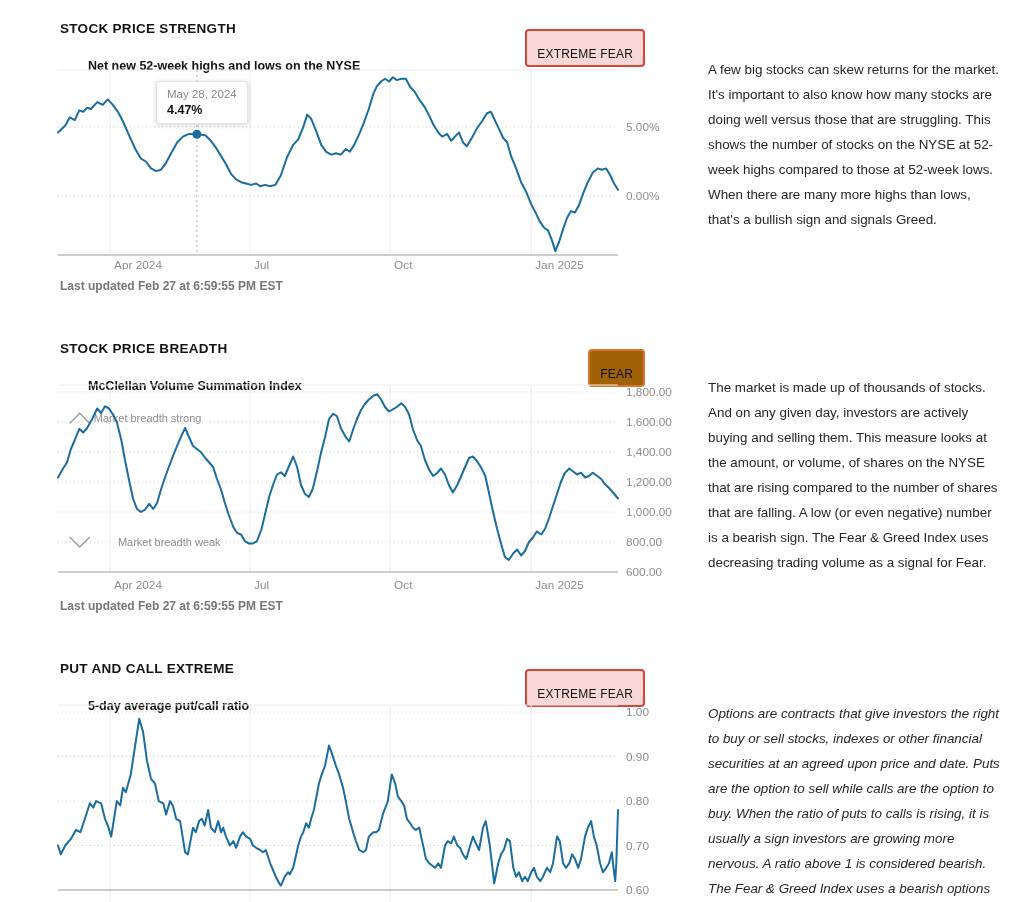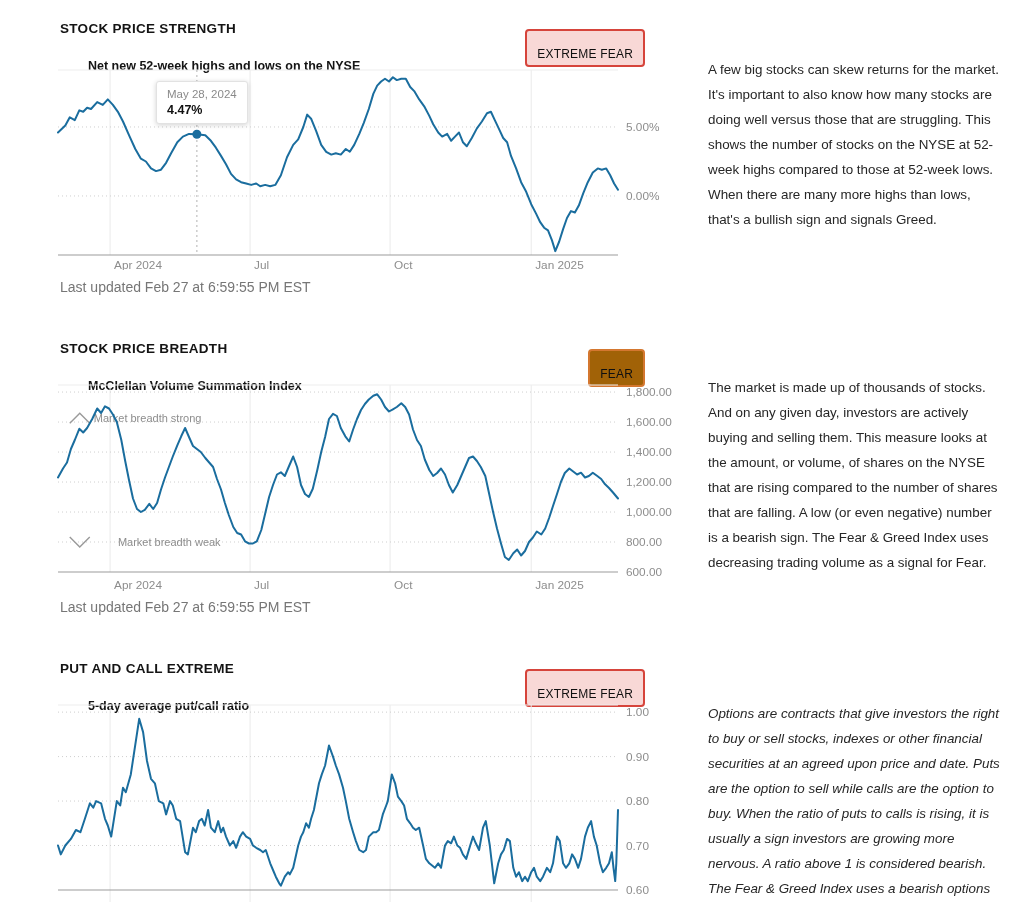--- a/index.html
+++ b/index.html
@@ -9,21 +9,21 @@
   .sec-title{position:absolute;left:47px;top:0;font-size:13.5px;font-weight:700;
              letter-spacing:.3px;color:#141414;}
   .badge{position:absolute;right:362px;top:19px;font-size:12px;font-weight:400;
          padding:16px 10px 4px;border-radius:4px;border:2px solid;color:#101010;
          letter-spacing:.2px;}
   .badge.extreme-fear{background:#f8d8d6;border-color:#d6443b;}
   .badge.fear{background:#a16207;border-color:#d4772f;}
   .subtitle{position:absolute;left:47px;top:36px;font-size:12.5px;font-weight:700;color:#141414;margin-left:28px;}
   .chart{position:absolute;left:40px;}
   .s1 .chart{top:52px;} .s2 .chart,.s3 .chart{top:48px;}
-  .last-updated{position:absolute;left:47px;top:269px;font-size:14px;color:#767676;}
+  .last-updated{position:absolute;left:47px;top:269px;font-size:12px;color:#767676;font-weight:bold;}
   .desc{position:absolute;left:695px;width:294px;font-size:13.4px;line-height:25px;color:#262626;}
   .s1 .desc{top:34px;} .s2 .desc{top:32px;} .s3 .desc{top:38px;font-style:italic;}
   .tooltip{position:absolute;left:103px;top:19px;background:#fff;border:1px solid #e2e2e2;
            border-radius:3px;box-shadow:0 1px 5px rgba(0,0,0,.18);padding:6px 10px;z-index:3;}
   .tooltip .tt-date{font-size:11.5px;color:#8a8a8a;margin-bottom:3px;white-space:nowrap;}
   .tooltip .tt-value{font-size:12.5px;font-weight:700;color:#111;}
   svg text.tick{font-family:"Liberation Sans",sans-serif;font-size:11.8px;fill:#8d8d8d;}
   svg text.ann{font-family:"Liberation Sans",sans-serif;font-size:11px;fill:#8d8d8d;}
 </style>
 </head>

